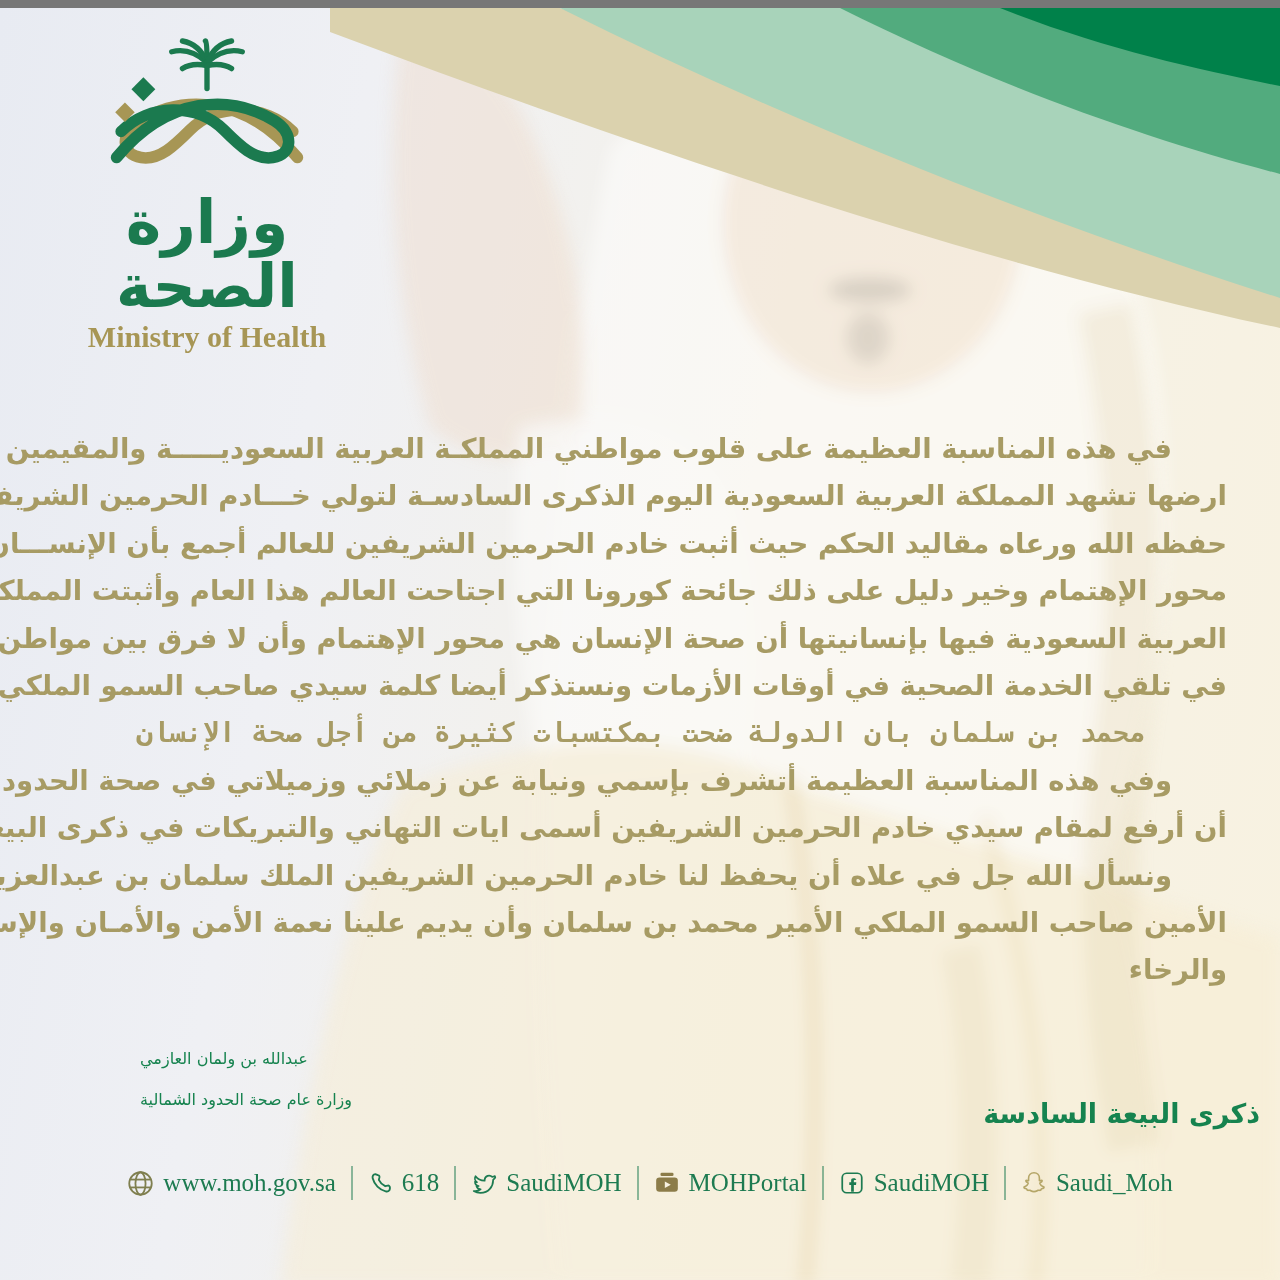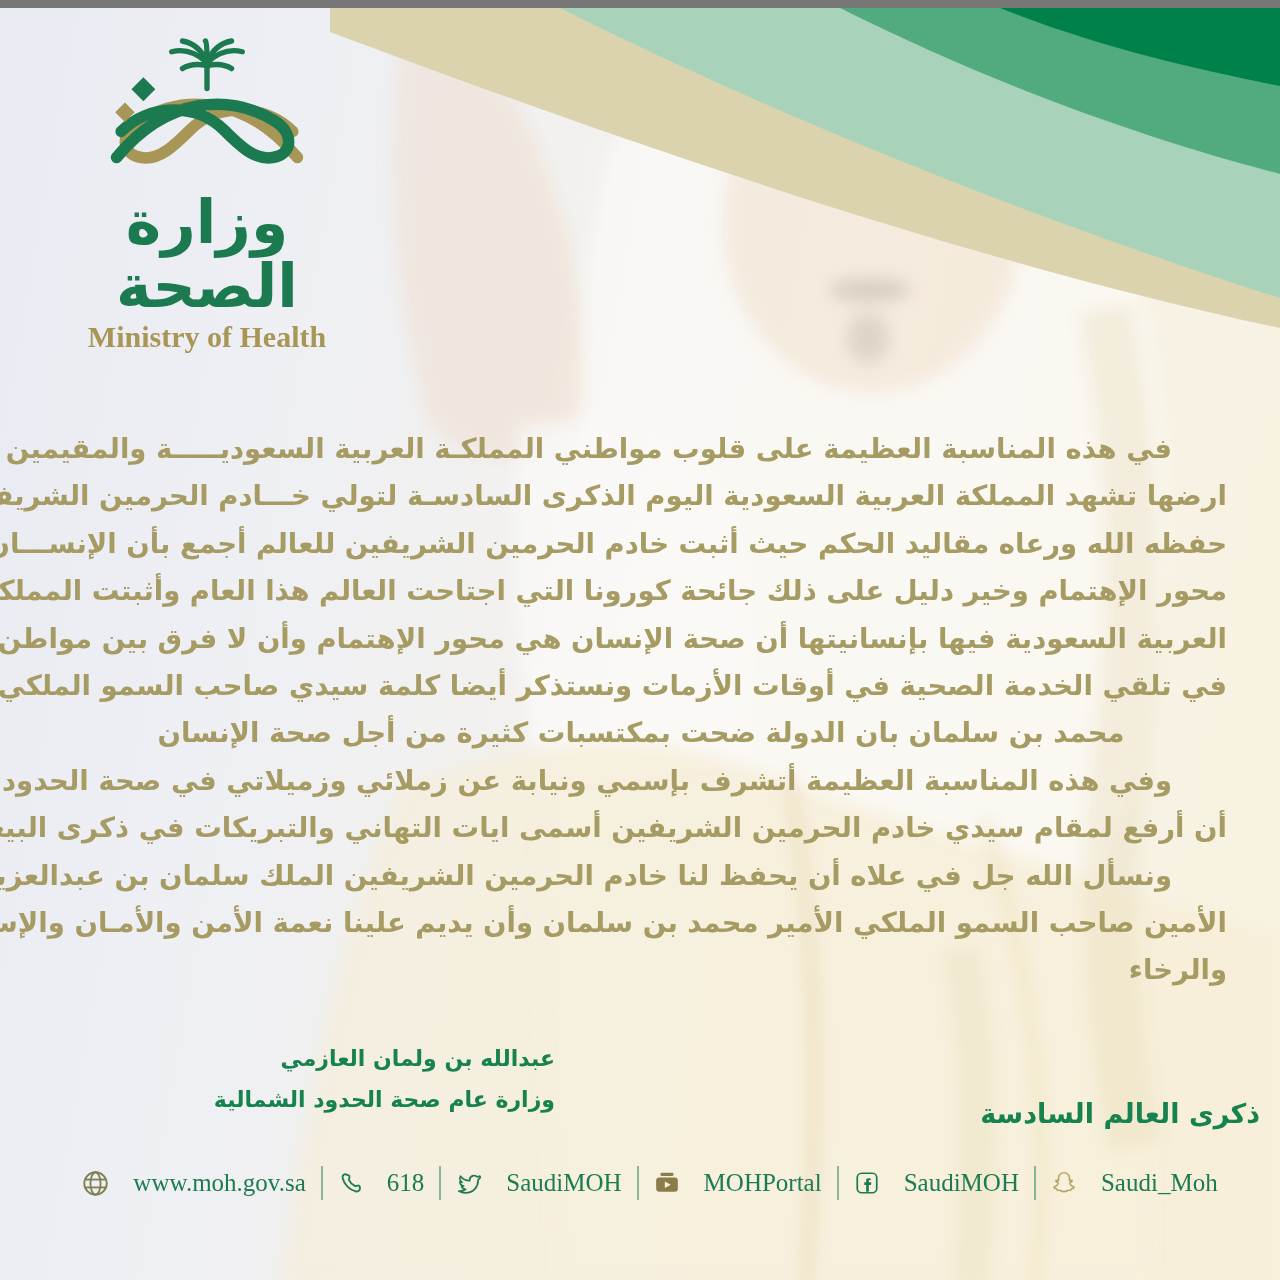--- a/index.html
+++ b/index.html
@@ -16,32 +16,32 @@
   .logo-mark{margin:0 auto;}
   .logo-ar{font-size:60px;font-weight:bold;color:#1b7a4f;line-height:64px;margin-top:0;direction:rtl;}
   .logo-en{font-family:"Liberation Serif",serif;font-size:30px;color:#a79655;line-height:34px;margin-top:2px;font-weight:bold;}
   
   .heading{position:absolute;right:40px;top:322px;direction:rtl;text-align:right;
     color:#16834f;font-size:31px;font-weight:bold;line-height:44px;}
   
   .body-text{position:absolute;left:55px;top:424px;width:1172px;direction:rtl;
     color:#a79b64;font-size:27.5px;font-weight:bold;}
   .line{height:47.4px;text-align:justify;text-align-last:justify;white-space:nowrap;}
-  .line.center{text-align:center;text-align-last:center;}
+  .line.center{text-align:center;text-align-last:center;font-family:Liberation Mono, monospace;}
   .line.right{text-align:center;text-align-last:right;}
   .line.indent{padding-right:55px;}
   
-  .signature{position:absolute;left:140px;top:1030px;width:415px;direction:rtl;text-align:right;
-    color:#16834f;font-size:22px;font-weight:bold;line-height:41px;}
+  .signature{position:absolute;left:140px;top:1030px;width:415px;direction:rtl;text-align:left;
+    color:#16834f;font-size:16px;font-weight:normal;line-height:41px;}
   .occasion{position:absolute;right:40px;top:1090px;direction:rtl;
     color:#16834f;font-size:27px;font-weight:bold;}
   
   .footer{position:absolute;left:0;top:1158px;width:100%;display:flex;justify-content:center;align-items:center;
     color:#1d7b51;font-family:"Liberation Serif",serif;font-size:25px;}
-  .f-item{display:flex;align-items:center;gap:24px;}
+  .f-item{display:flex;align-items:center;gap:9px;}
   .f-sep{width:2px;height:34px;background:#1d7b51;opacity:.5;margin:0 15px;}
   .icon{flex:0 0 auto;}
 </style>
 </head>
 <body>
 
 <div class="canvas">
 
   <svg class="bg-layer" width="1280" height="1280" viewBox="0 0 1280 1280" aria-hidden="true">
     <defs>
@@ -119,21 +119,21 @@
     <div class="line indent">ونسأل الله جل في علاه أن يحفظ لنا خادم الحرمين الشريفين الملك سلمان بن عبدالعزيز وولي عهده</div>
     <div class="line">الأمين صاحب السمو الملكي الأمير محمد بن سلمان وأن يديم علينا نعمة الأمن والأمـان والإستقـــرار</div>
     <div class="line right">والرخاء</div>
   </div>
 
   <div class="signature">
     <div>عبدالله بن ولمان العازمي</div>
     <div>وزارة عام صحة الحدود الشمالية</div>
   </div>
 
-  <div class="occasion">ذكرى العالم السادسة</div>
+  <div class="occasion">ذكرى البيعة السادسة</div>
 
   <div class="footer">
 
     <div class="f-item">
       <svg class="icon" width="27" height="27" viewBox="0 0 24 24" fill="none" stroke="#7f7f4f" stroke-width="1.6">
         <circle cx="12" cy="12" r="10"></circle>
           <ellipse cx="12" cy="12" rx="4.5" ry="10"></ellipse>
         <line x1="2.5" y1="8.5" x2="21.5" y2="8.5"></line>
           <line x1="2.5" y1="15.5" x2="21.5" y2="15.5"></line>
       </svg>

